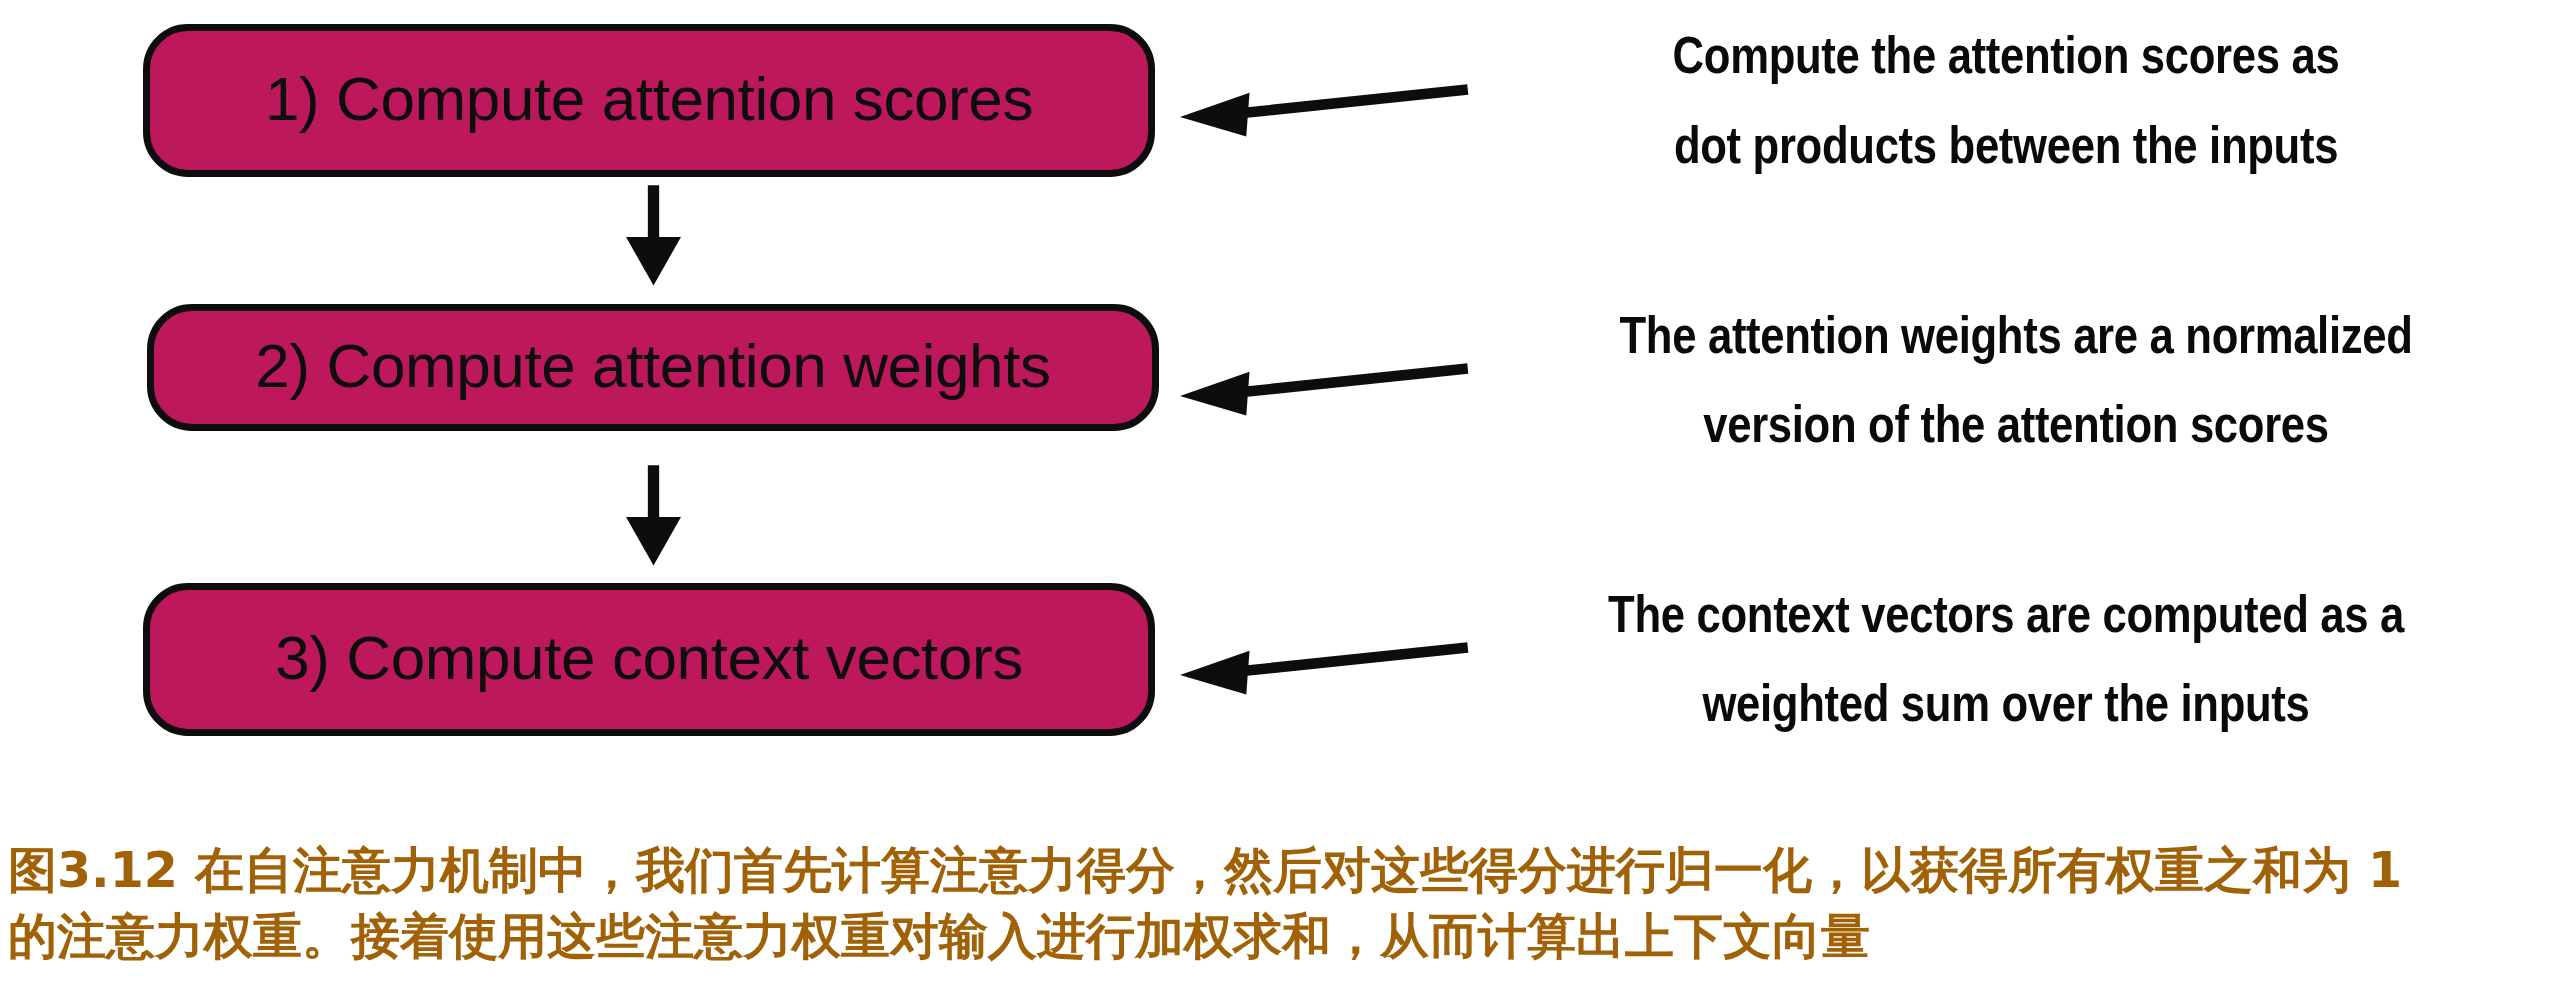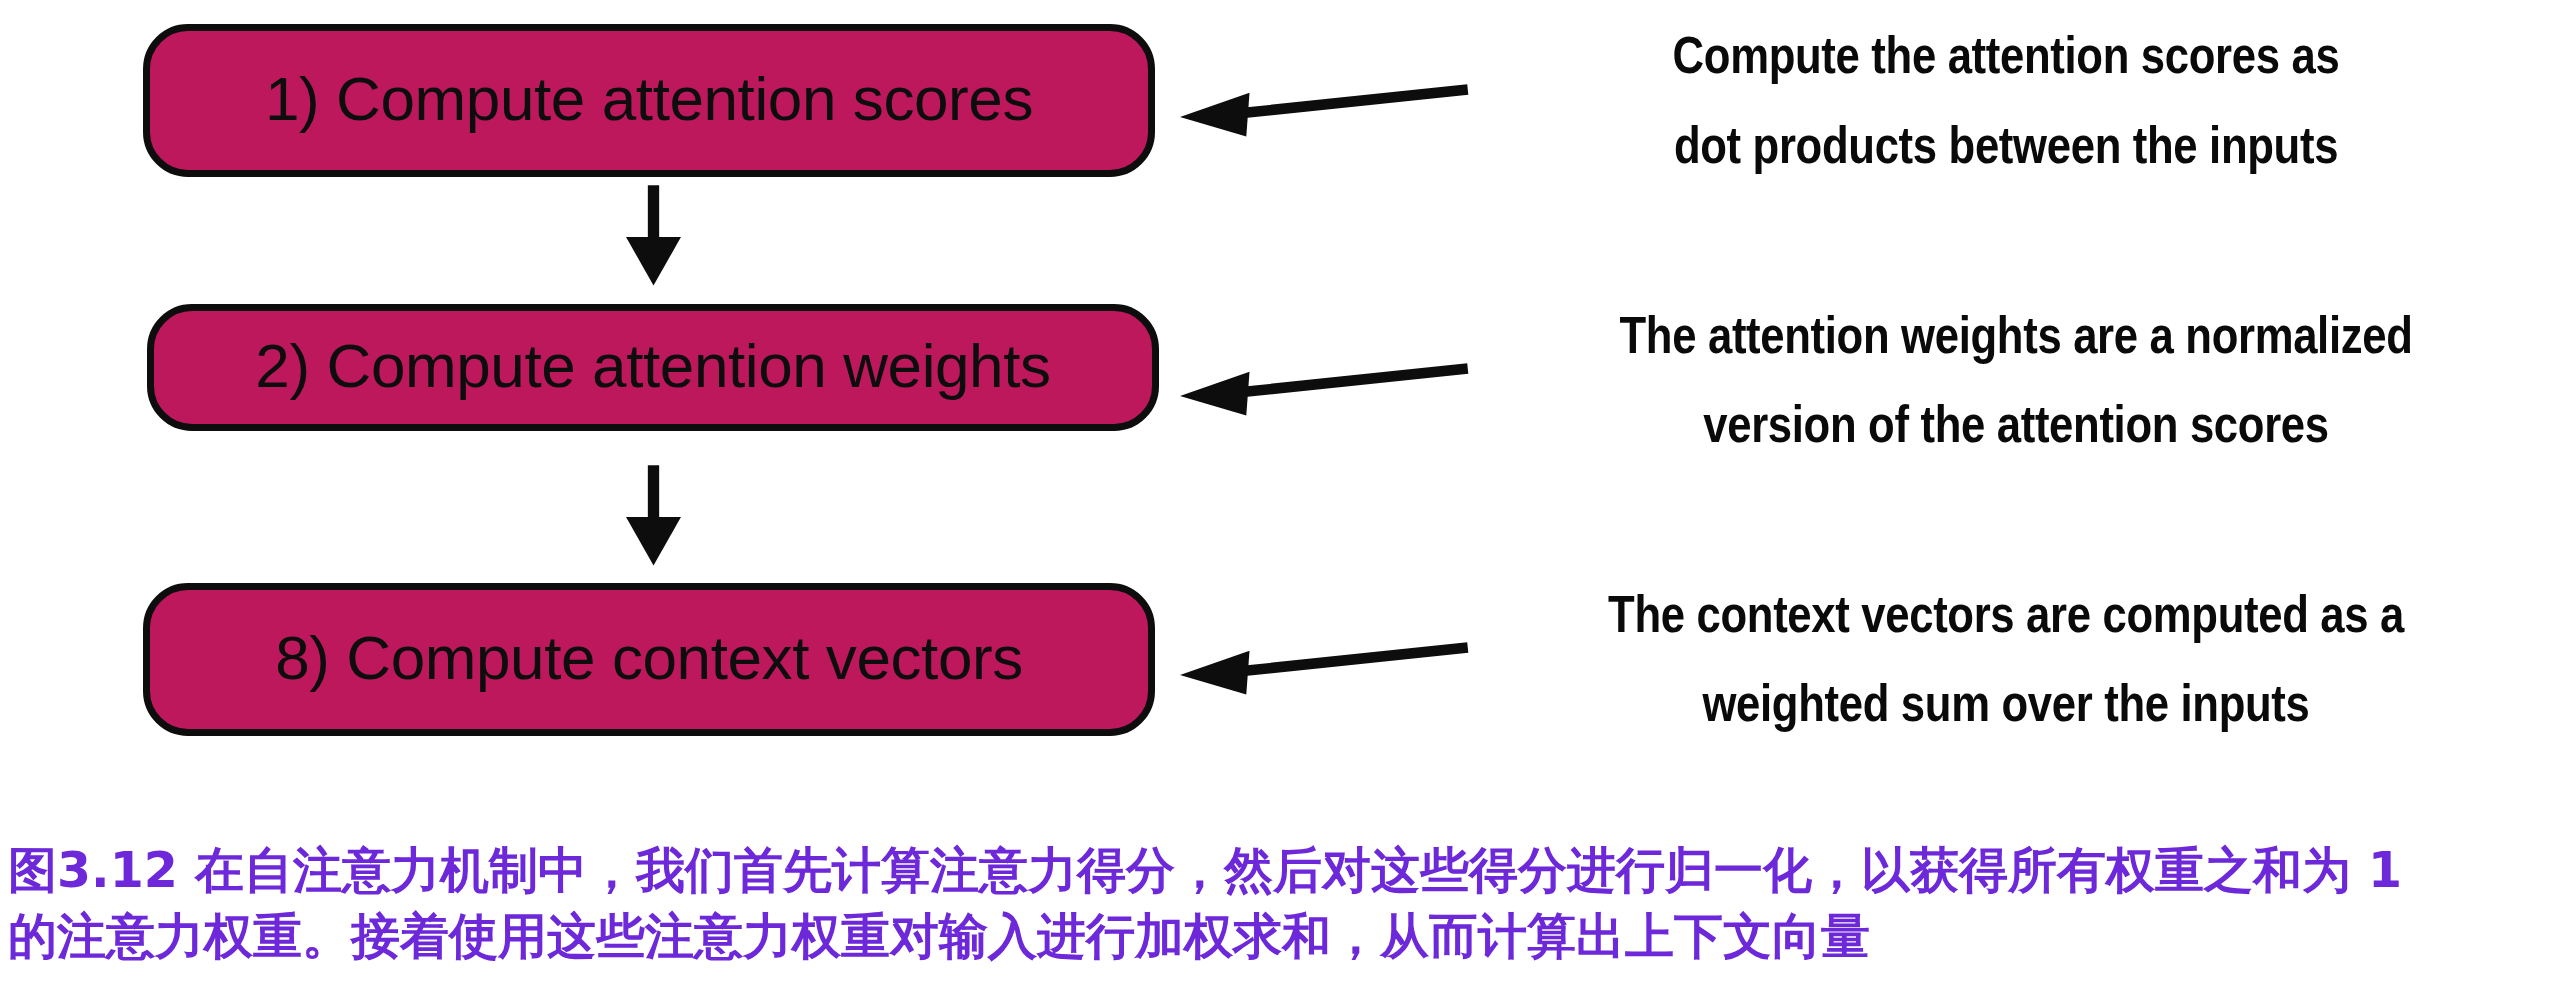--- a/index.html
+++ b/index.html
@@ -88,21 +88,21 @@
   #annotation-1 { left: 1462px; top: 11.4px;  }
   #annotation-2 { left: 1472px; top: 291px; }
   #annotation-3 { left: 1462px; top: 570px; }
 
   
   #caption {
     position: absolute;
     left: 8px;
     top: 838px;
     width: 2558px;
-    color: #6d28d9;
+    color: #a16207;
     font-family: "DejaVu Sans", sans-serif;
     font-size: 49px;
     font-weight: 700;
     line-height: 1.34;
     letter-spacing: 0px;
   }
   #caption .cap-line { display: block; white-space: nowrap; }
 </style>
 </head>
 <body>
@@ -111,21 +111,21 @@
 
   <div class="flow-box" id="box-1">
     <span class="flow-box-label">1) Compute attention scores</span>
   </div>
 
   <div class="flow-box" id="box-2">
     <span class="flow-box-label">2) Compute attention weights</span>
   </div>
 
   <div class="flow-box" id="box-3">
-    <span class="flow-box-label">8) Compute context vectors</span>
+    <span class="flow-box-label">3) Compute context vectors</span>
   </div>
 
   <svg class="down-arrow" id="arrow-1-2" viewBox="0 0 120 128">
     <rect x="53" y="0" width="14" height="72" fill="#0d0d0d"></rect>
     <polygon points="26,64 94,64 60,124" fill="#0d0d0d"></polygon>
   </svg>
 
   <svg class="down-arrow" id="arrow-2-3" viewBox="0 0 120 128">
     <rect x="53" y="0" width="14" height="72" fill="#0d0d0d"></rect>
     <polygon points="26,64 94,64 60,124" fill="#0d0d0d"></polygon>

